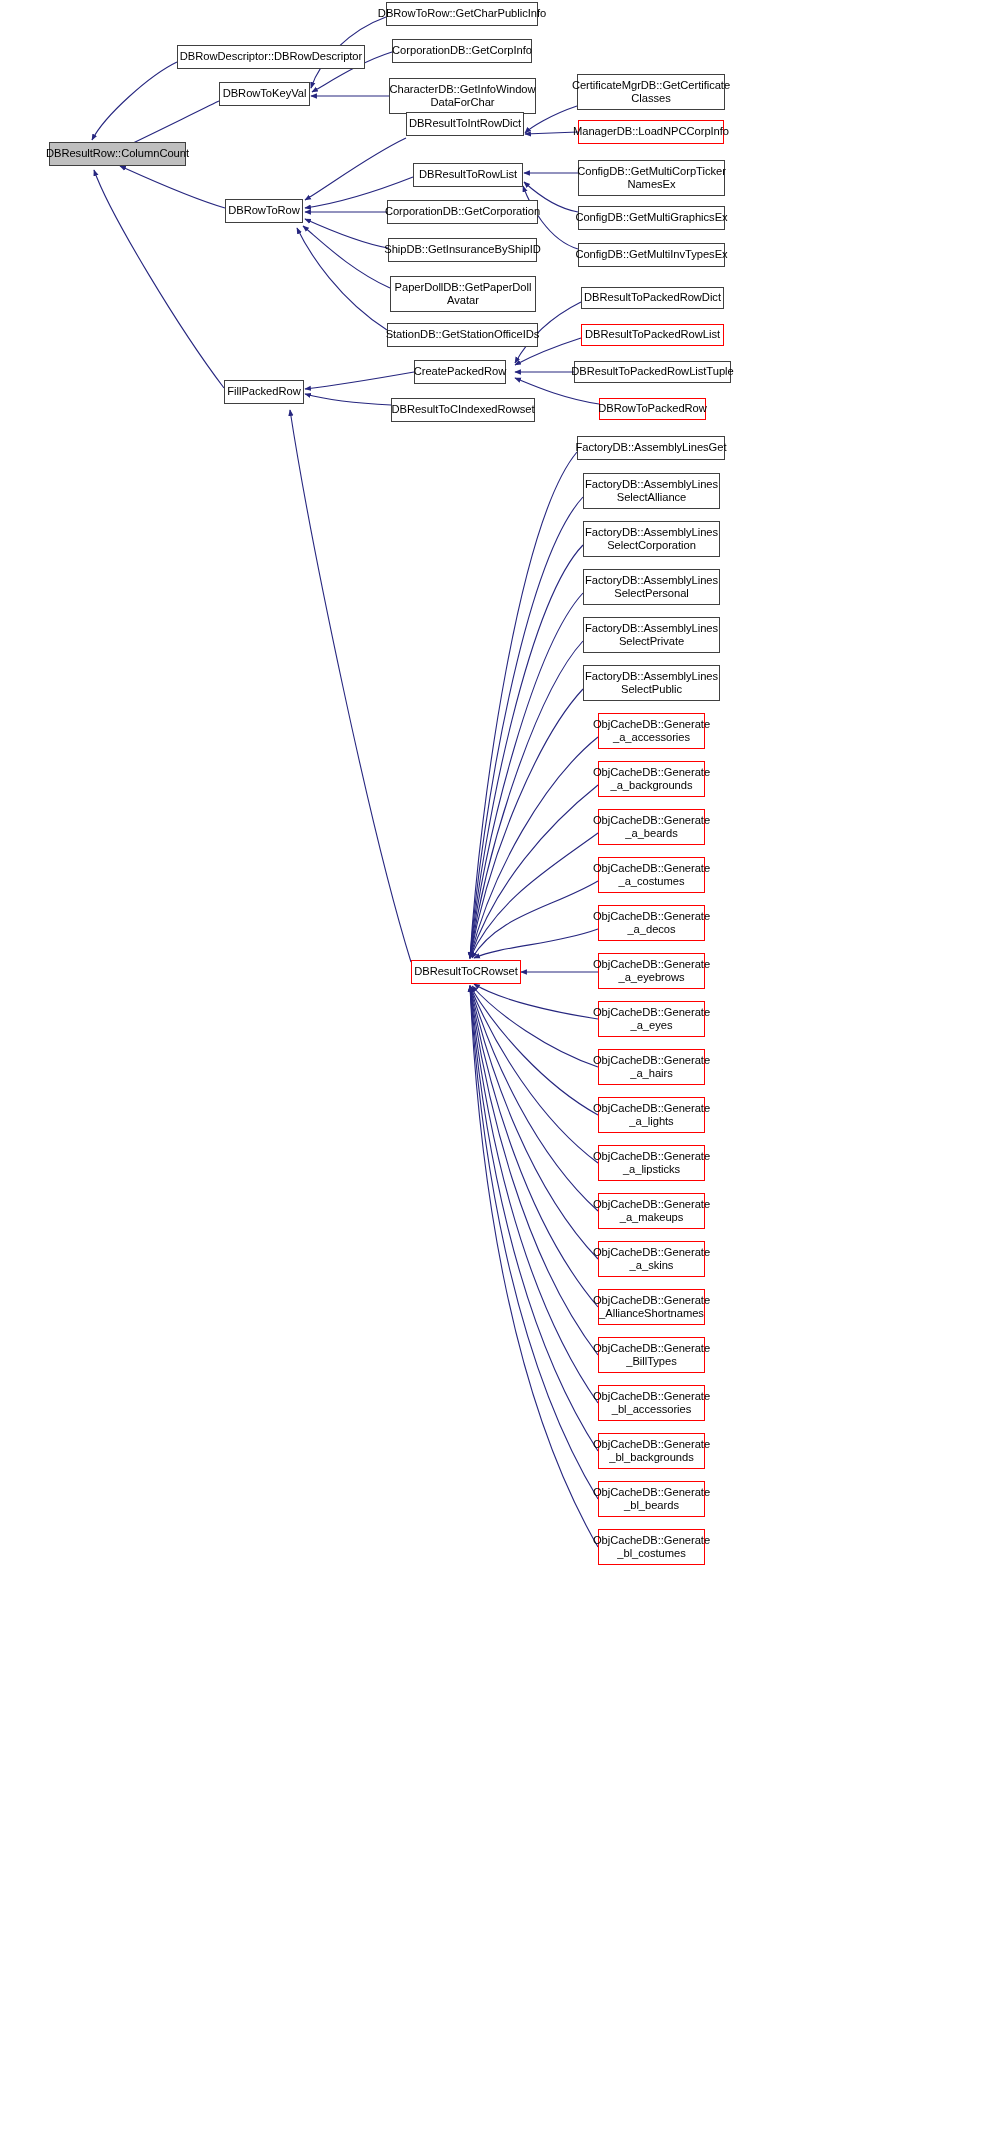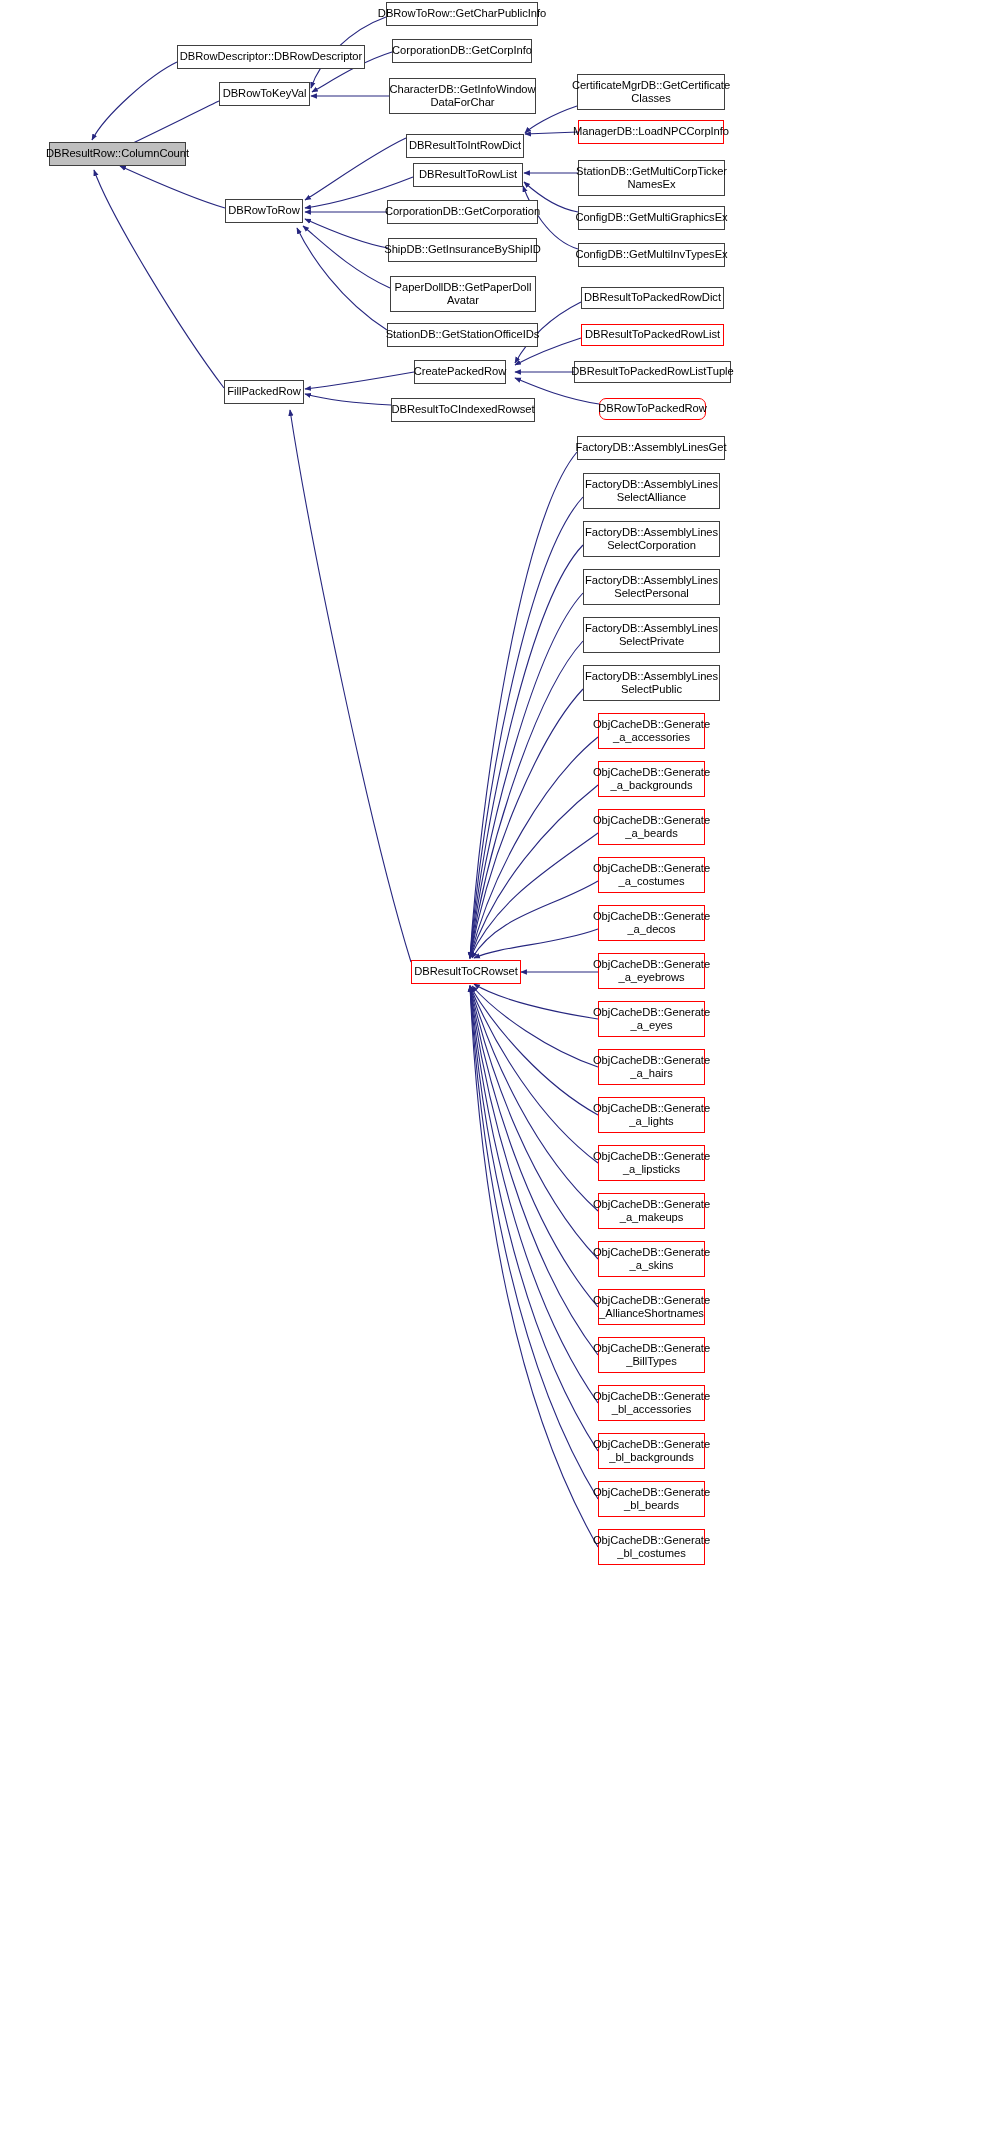--- a/index.html
+++ b/index.html
@@ -90,42 +90,42 @@
       <path d="M598,1499 C512,1358 480,1150 470,986" fill="none" stroke="#26267f" stroke-width="1.1" marker-end="url(#arrow)"></path>
       <path d="M598,1547 C508,1392 478,1165 470,986" fill="none" stroke="#26267f" stroke-width="1.1" marker-end="url(#arrow)"></path>
     </svg>
 <div class="node current" style="left: 7px; top: 142px; width: 137px; height: 24px; margin-left: 42px;">DBResultRow::ColumnCount</div>
     <div class="node" style="left: 177px; top: 45px; width: 188px; height: 24px;">DBRowDescriptor::DBRowDescriptor</div>
     <div class="node" style="left: 219px; top: 82px; width: 91px; height: 24px;">DBRowToKeyVal</div>
     <div class="node" style="left: 386px; top: 2px; width: 152px; height: 24px;">DBRowToRow::GetCharPublicInfo</div>
     <div class="node" style="left: 392px; top: 39px; width: 140px; height: 24px;">CorporationDB::GetCorpInfo</div>
     <div class="node" style="left: 389px; top: 78px; width: 147px; height: 36px;">CharacterDB::GetInfoWindow
 DataForChar</div>
-    <div class="node" style="left: 406px; top: 134px; width: 118px; height: 24px; text-align: center;">DBResultToIntRowDict</div>
+    <div class="node" style="left: 406px; top: 112px; width: 118px; height: 24px; text-align: center;">DBResultToIntRowDict</div>
     <div class="node" style="left: 577px; top: 74px; width: 148px; height: 36px;">CertificateMgrDB::GetCertificate
 Classes</div>
     <div class="node red" style="left: 578px; top: 120px; width: 146px; height: 24px;">ManagerDB::LoadNPCCorpInfo</div>
     <div class="node" style="left: 413px; top: 163px; width: 110px; height: 24px;">DBResultToRowList</div>
-    <div class="node" style="left: 578px; top: 160px; width: 147px; height: 36px;">StationDB::GetMultiCorpTicker
+    <div class="node" style="left: 578px; top: 160px; width: 147px; height: 36px;">ConfigDB::GetMultiCorpTicker
 NamesEx</div>
     <div class="node" style="left: 578px; top: 206px; width: 147px; height: 24px;">ConfigDB::GetMultiGraphicsEx</div>
     <div class="node" style="left: 578px; top: 243px; width: 147px; height: 24px;">ConfigDB::GetMultiInvTypesEx</div>
     <div class="node" style="left: 225px; top: 199px; width: 78px; height: 24px;">DBRowToRow</div>
     <div class="node" style="left: 387px; top: 200px; width: 151px; height: 24px;">CorporationDB::GetCorporation</div>
     <div class="node" style="left: 388px; top: 238px; width: 149px; height: 24px;">ShipDB::GetInsuranceByShipID</div>
     <div class="node" style="left: 390px; top: 276px; width: 146px; height: 36px;">PaperDollDB::GetPaperDoll
 Avatar</div>
     <div class="node" style="left: 387px; top: 323px; width: 151px; height: 24px;">StationDB::GetStationOfficeIDs</div>
     <div class="node" style="left: 224px; top: 380px; width: 80px; height: 24px;">FillPackedRow</div>
     <div class="node" style="left: 414px; top: 360px; width: 92px; height: 24px;">CreatePackedRow</div>
     <div class="node" style="left: 391px; top: 398px; width: 144px; height: 24px;">DBResultToCIndexedRowset</div>
     <div class="node" style="left: 581px; top: 287px; width: 143px; height: 22px;">DBResultToPackedRowDict</div>
     <div class="node red" style="left: 581px; top: 324px; width: 143px; height: 22px;">DBResultToPackedRowList</div>
     <div class="node" style="left: 574px; top: 361px; width: 157px; height: 22px;">DBResultToPackedRowListTuple</div>
-    <div class="node red" style="left: 599px; top: 398px; width: 107px; height: 22px; border-radius: 7px;">DBRowToPackedRow</div>
+    <div class="node red" style="left: 599px; top: 398px; width: 107px; height: 22px;">DBRowToPackedRow</div>
     <div class="node red" style="left: 411px; top: 960px; width: 110px; height: 24px;">DBResultToCRowset</div>
     <div class="node" style="left: 577px; top: 436px; width: 148px; height: 24px;">FactoryDB::AssemblyLinesGet</div>
     <div class="node" style="left: 583px; top: 473px; width: 137px; height: 36px;">FactoryDB::AssemblyLines
 SelectAlliance</div>
     <div class="node" style="left: 583px; top: 521px; width: 137px; height: 36px;">FactoryDB::AssemblyLines
 SelectCorporation</div>
     <div class="node" style="left: 583px; top: 569px; width: 137px; height: 36px;">FactoryDB::AssemblyLines
 SelectPersonal</div>
     <div class="node" style="left: 583px; top: 617px; width: 137px; height: 36px;">FactoryDB::AssemblyLines
 SelectPrivate</div>

